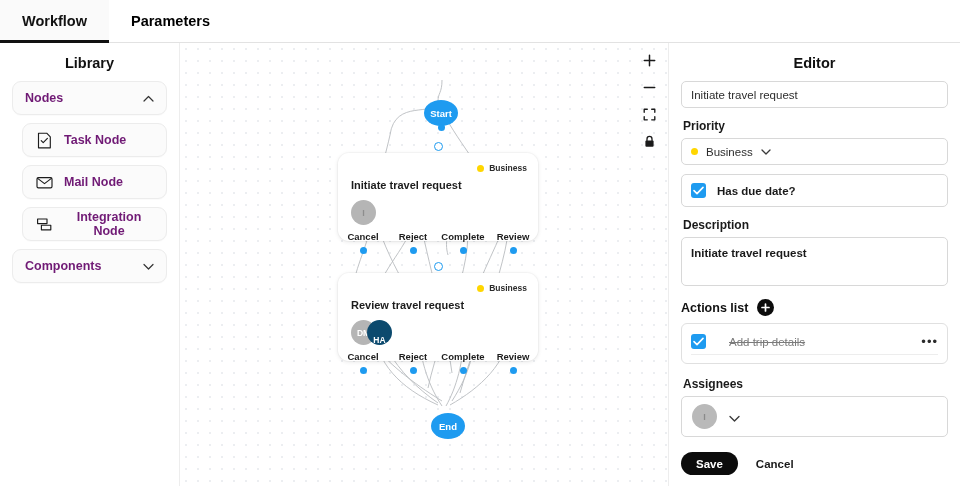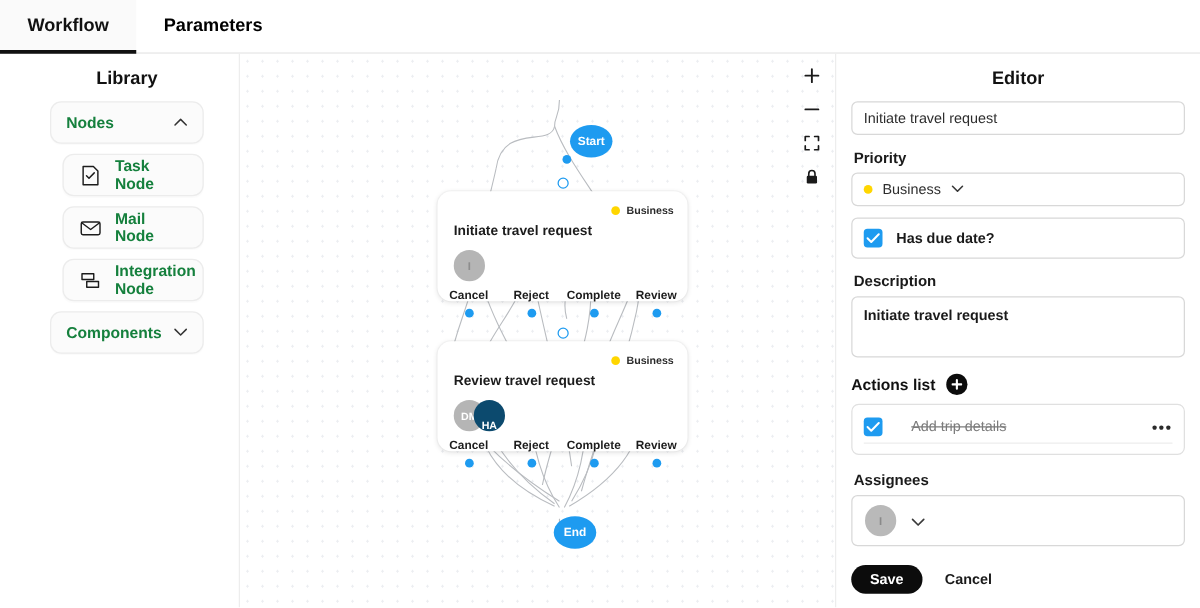--- a/index.html
+++ b/index.html
@@ -38,45 +38,45 @@
   }
   .tab.inactive { color: #000000; font-weight: bold; }
 
   
   .body { flex: 1; display: flex; min-height: 0; }
 
   
   .sidebar {
     width: 180px; flex: 0 0 180px;
     background: #fff;
-    padding: 0 28px;
+    padding: 0 12px;
     border-right: 1px solid #ededed;
-    margin-left: 12px;
   }
   .panel-title {
     text-align: center;
     font-size: 14.5px;
     font-weight: bold;
     padding: 12px 0 10px;
     color: #111;
   }
   .lib-card {
     background: #fbfbfb;
     border: 1px solid #ececec;
     border-radius: 9px;
     height: 34px;
     display: flex;
     align-items: center;
     padding: 0 12px;
     margin-bottom: 8px;
     font-size: 12.5px;
     font-weight: bold;
-    color: #15803d;
+    color: #701a75;
     cursor: pointer;
     box-shadow: 0 1px 1px rgba(0,0,0,0.02);
+    text-align: center;
   }
   .lib-card.group { justify-content: space-between; }
   .lib-card.item { margin-left: 10px; width: calc(100% - 10px); gap: 10px; }
   .lib-card .chev { color: #333; font-size: 11px; line-height: 1; }
   .lib-icon { width: 19px; height: 19px; flex: 0 0 19px; display: block; }
 
   
   .canvas-wrap { flex: 1; position: relative; min-width: 0; overflow: hidden; background: #fff; }
   .canvas {
     position: absolute; inset: 0;
@@ -366,21 +366,21 @@
           <path d="M292 262 C300 300 290 330 272 358"></path>
           <path d="M194 285 C196 320 220 345 258 362"></path>
           <path d="M238 285 C240 320 250 345 262 363"></path>
           <path d="M284 285 C284 320 276 345 266 363"></path>
           <path d="M330 285 C328 320 300 345 270 362"></path>
           <path d="M268 186 C266 200 266 205 268 212"></path>
           <path d="M262 372 C262 378 262 382 262 385"></path>
         </g>
       </svg>
 
-      <div class="terminal" style="left:244px; top:57px;margin-left:20px;">
+      <div class="terminal" style="left:244px; top:57px;">
         <span>Start</span>
       </div>
       <div class="terminal-port" style="left:258px; top:81px;"></div>
       <div class="open-port" style="left:254px; top:99px;"></div>
 
       <div class="node" style="left:158px; top:110px; height:88px;">
         <div class="node-badge">
           <span class="dot-yellow"></span>
           <span>Business</span>
         </div>

